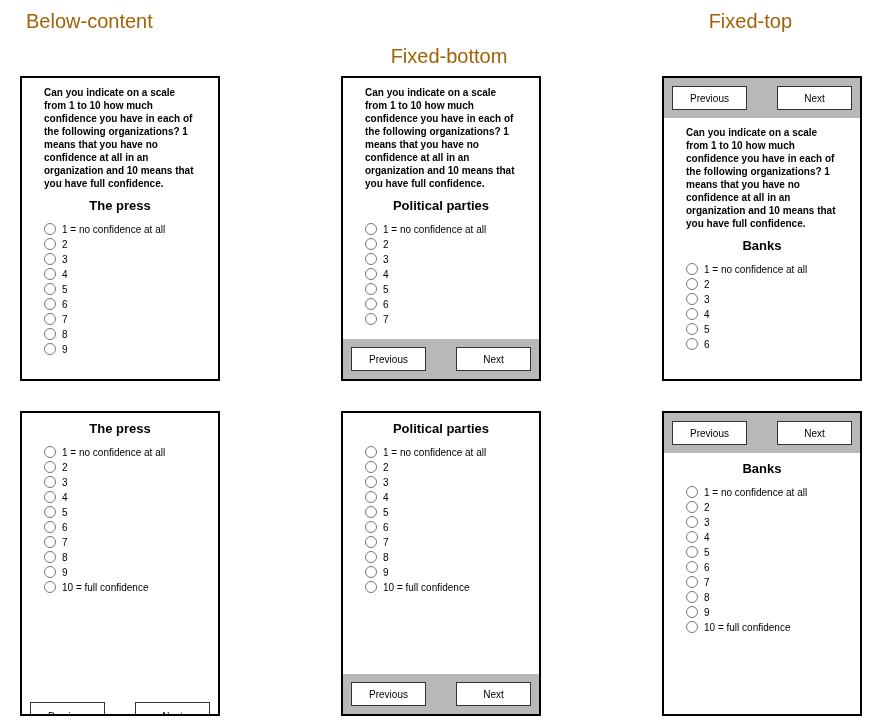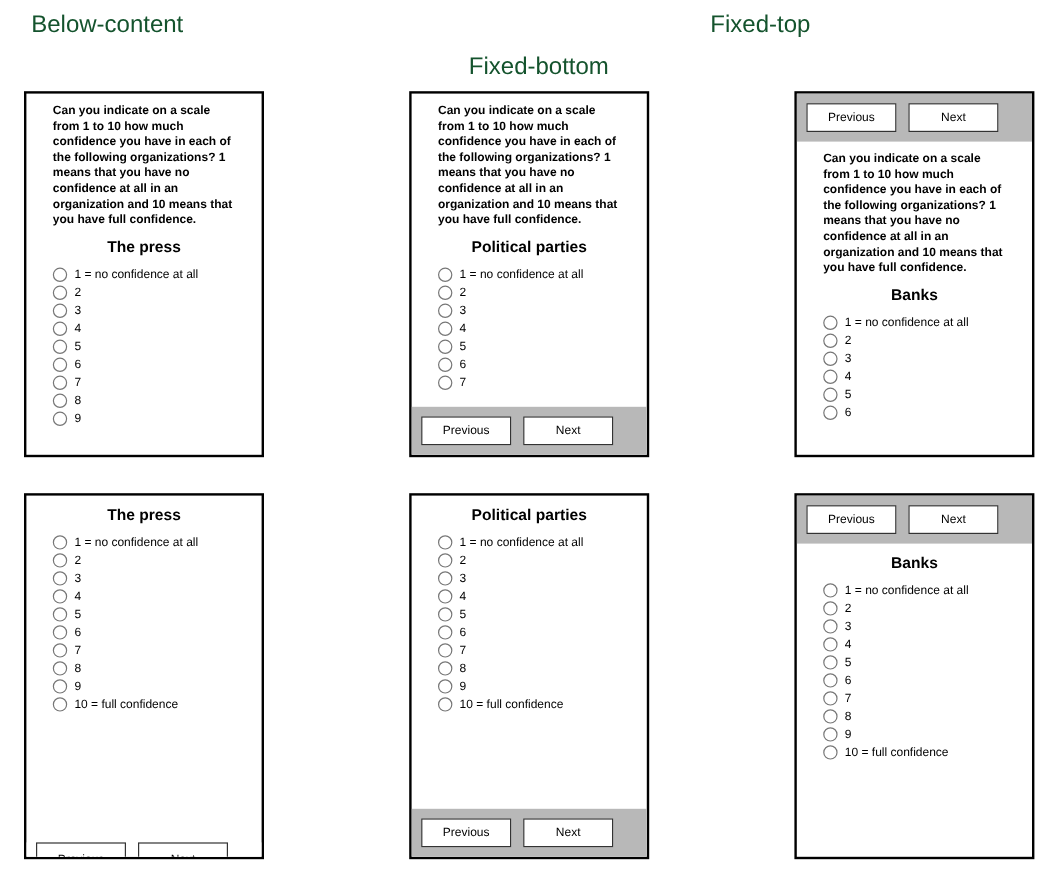--- a/index.html
+++ b/index.html
@@ -9,25 +9,25 @@
     width: 882px;
     padding: 10px 20px 20px 20px;
   }
   .headings {
     display: flex;
     margin-bottom: 8px;
   }
   .heading {
     font-size: 20px;
     font-weight: 400;
-    color: #14532d;
+    color: #a16207;
   }
   .heading.h1 { width: 300px; text-align: left; padding-left: 6px;}
   .heading.h2 { width: 300px; text-align: center; margin-top: 35px; }
-  .heading.h3 { width: 280px; text-align: left; padding-right: 70px;}
+  .heading.h3 { width: 280px; text-align: right; padding-right: 70px;}
   .rows { display: flex; flex-direction: column; gap: 30px; }
   .row { display: flex; justify-content: space-between; }
   .phone {
     border: 2px solid #000;
     width: 200px;
     height: 305px;
     background: #fff;
     overflow: hidden;
     position: relative;
     display: flex;
@@ -63,21 +63,21 @@
     height: 12px;
     border: 1.2px solid #777;
     border-radius: 50%;
     flex-shrink: 0;
   }
   .navbar {
     background: #b8b8b8;
     padding: 8px;
     display: flex;
     gap: 10px;
-    justify-content: flex-start;
+    justify-content: space-between;
   }
   .navbtn {
     background: #fff;
     border: 1px solid #333;
     font-size: 10px;
     width: 75px;
     height: 24px;
     display: flex;
     align-items: center;
     justify-content: center;

